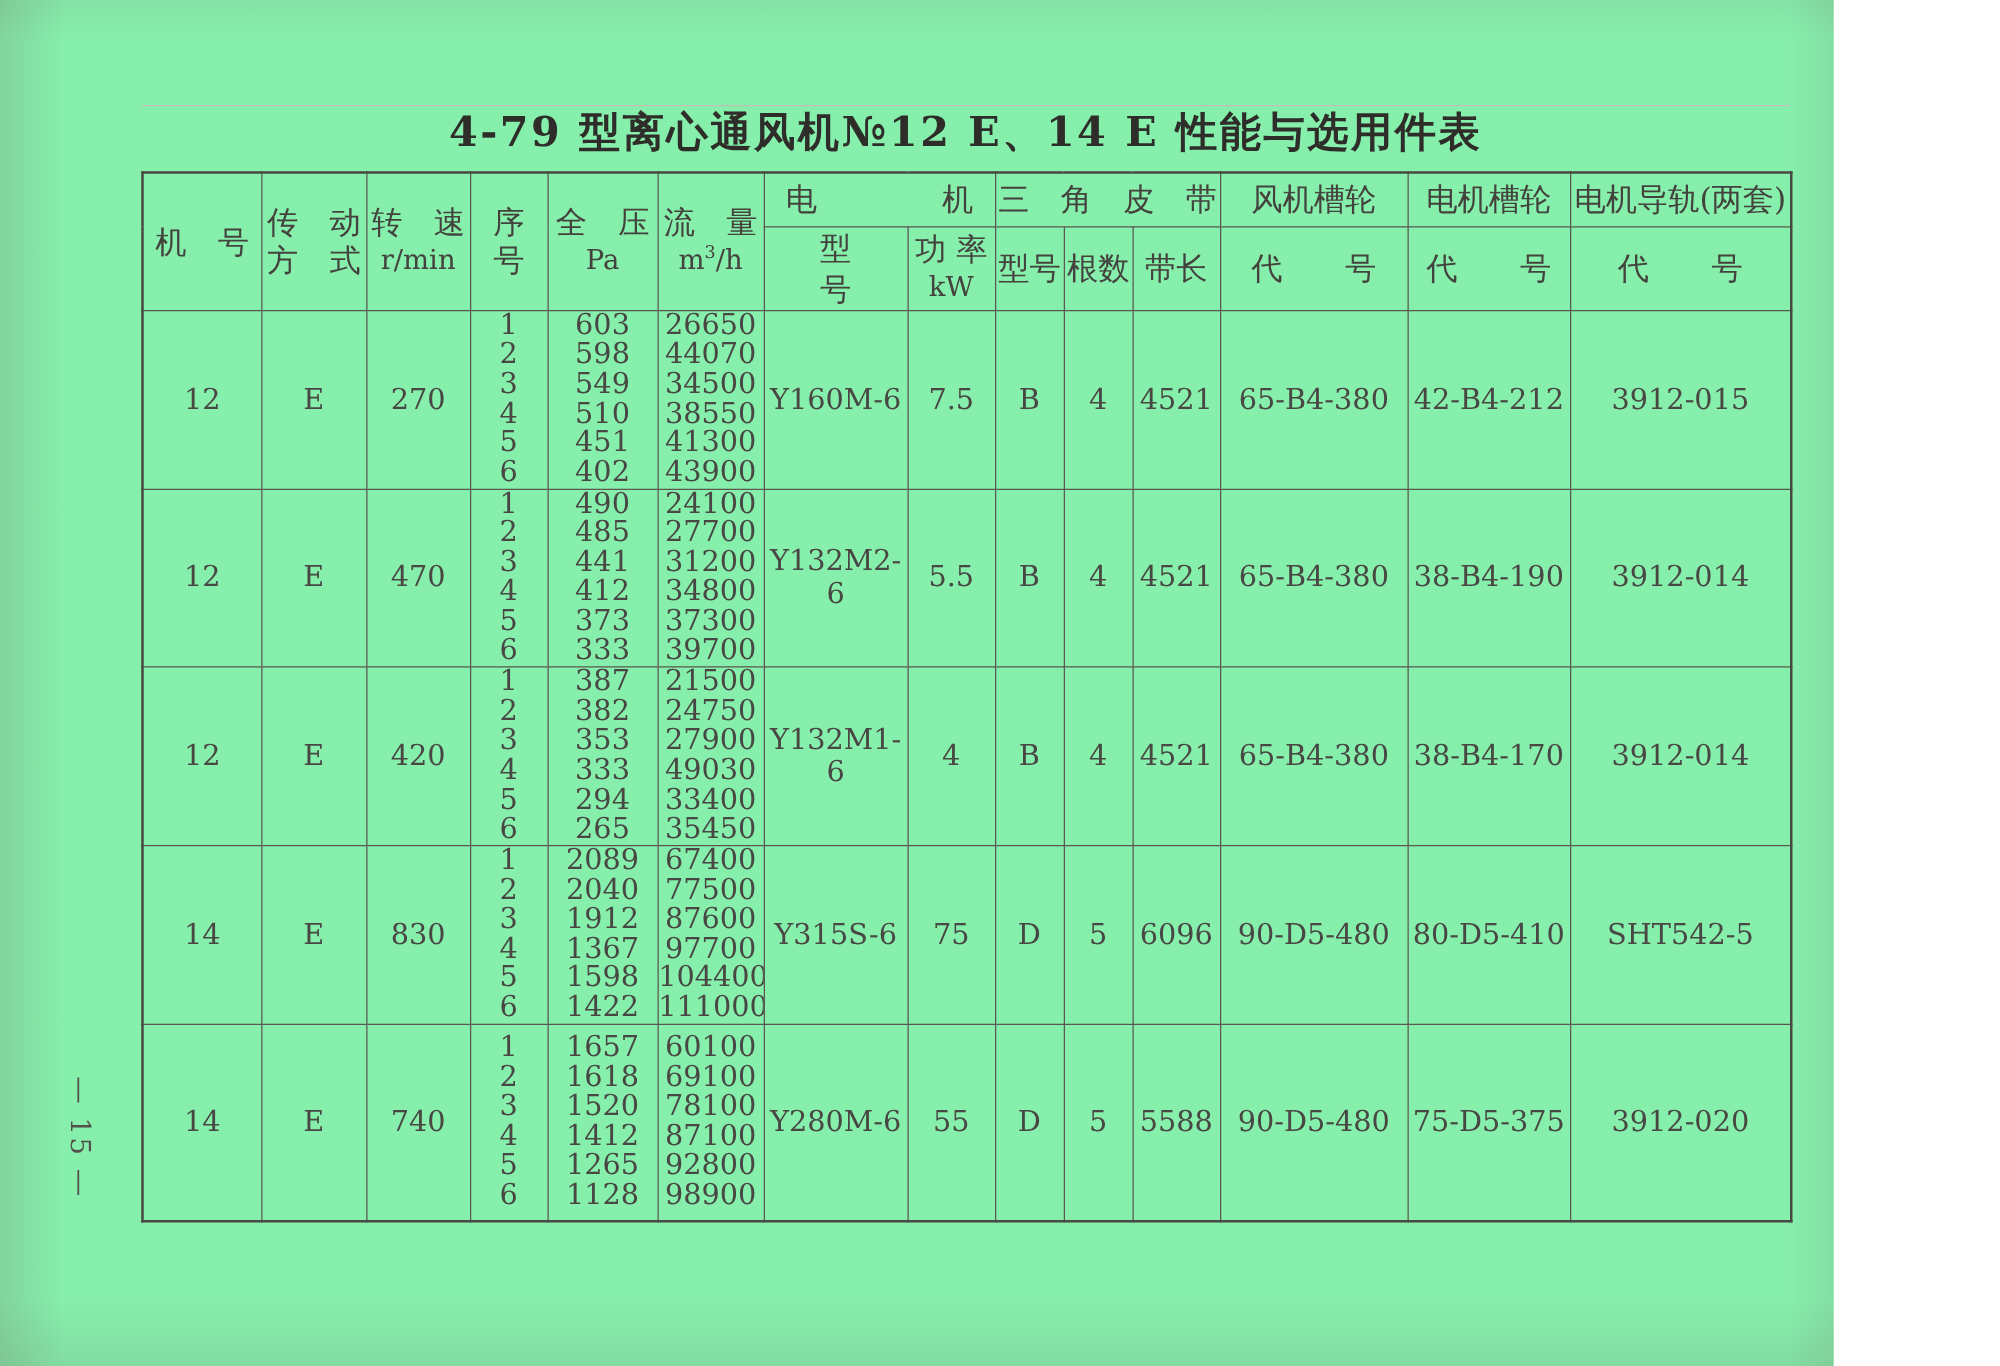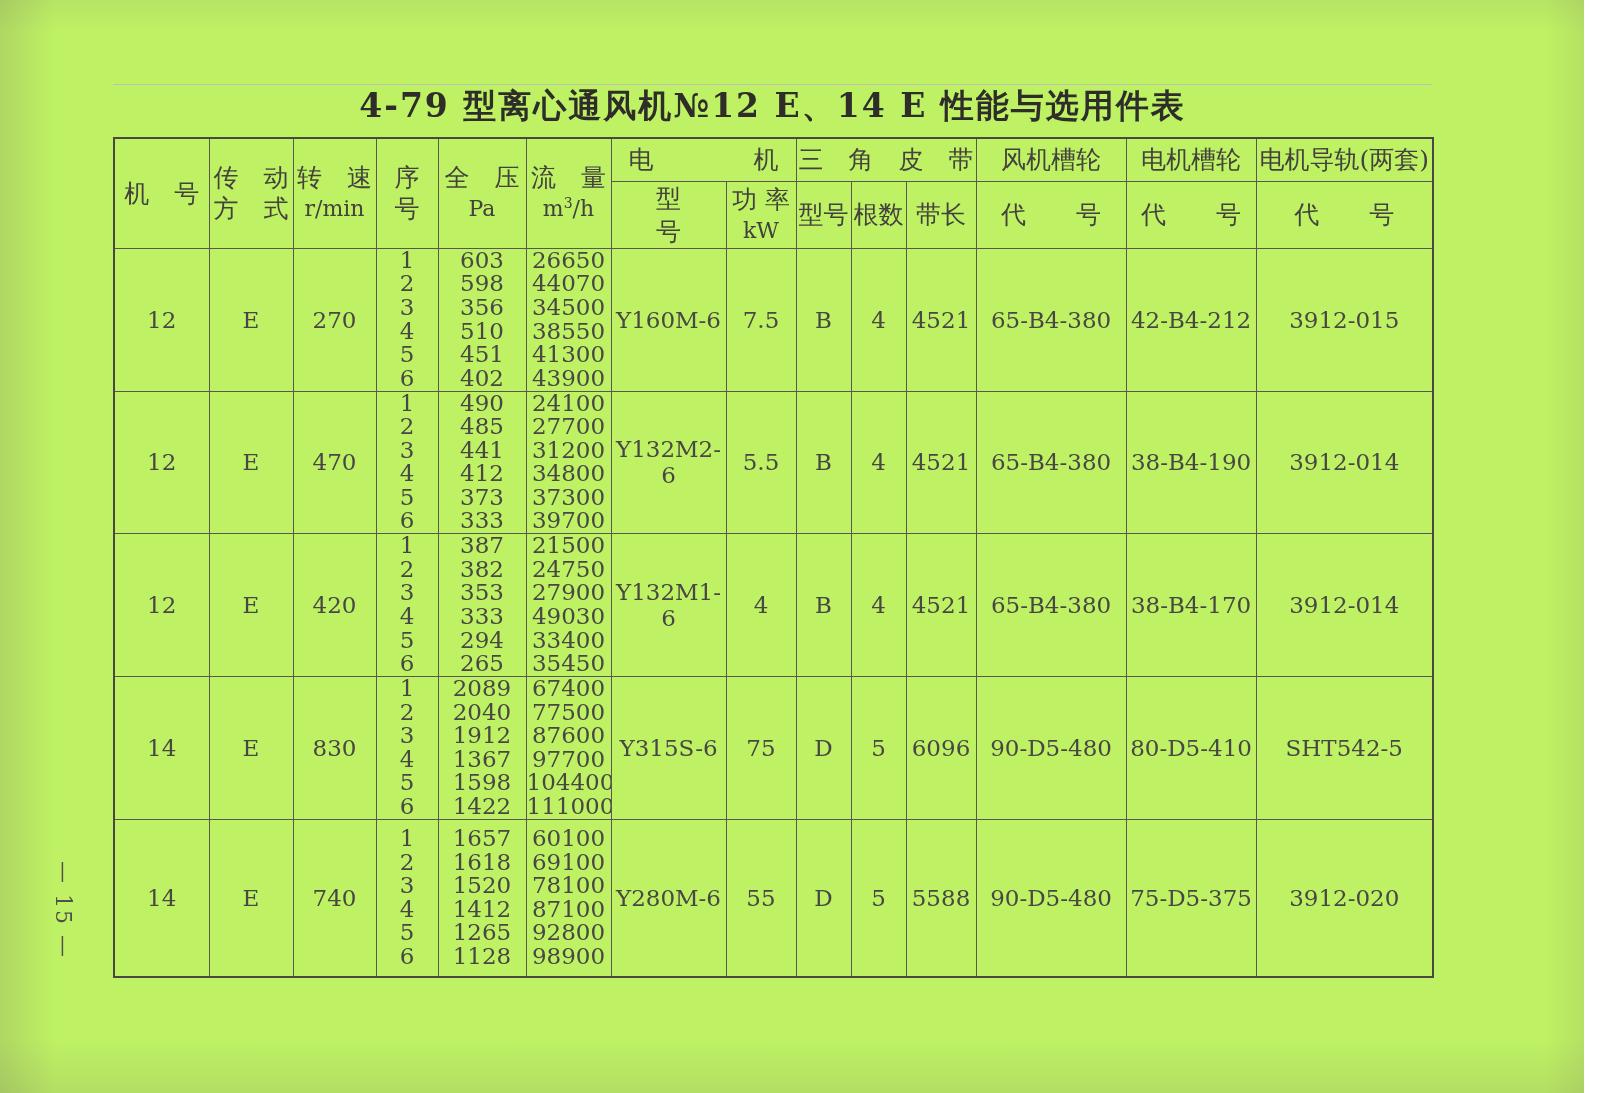--- a/index.html
+++ b/index.html
@@ -1,18 +1,18 @@
 <!DOCTYPE html>
 <html><head>
 <meta charset="utf-8">
 <style>
   html,body{margin:0;padding:0;}
   .page{
-    position:relative;width:1584px;height:1093px;overflow:hidden;
-    background:#bef264;
+    position:relative;width:1467px;height:1093px;overflow:hidden;
+    background:#86efac;
     font-family:"DejaVu Serif","Liberation Serif",serif;
     color:#46443f;
   }
   .vignette{
     position:absolute;inset:0;pointer-events:none;
     background:
       linear-gradient(90deg, rgba(110,105,95,.20), rgba(110,105,95,0) 3.5%),
       linear-gradient(270deg, rgba(110,105,95,.12), rgba(110,105,95,0) 2.5%),
       linear-gradient(0deg, rgba(110,105,95,.14), rgba(110,105,95,0) 5%),
       linear-gradient(180deg, rgba(110,105,95,.10), rgba(110,105,95,0) 3%);
@@ -131,21 +131,21 @@
             <div>1</div>
             <div>2</div>
             <div>3</div>
             <div>4</div>
             <div>5</div>
             <div>6</div>
           </td>
       <td class="stack">
             <div>603</div>
             <div>598</div>
-            <div>356</div>
+            <div>549</div>
             <div>510</div>
             <div>451</div>
             <div>402</div>
           </td>
       <td class="stack">
             <div>26650</div>
             <div>44070</div>
             <div>34500</div>
             <div>38550</div>
             <div>41300</div>

